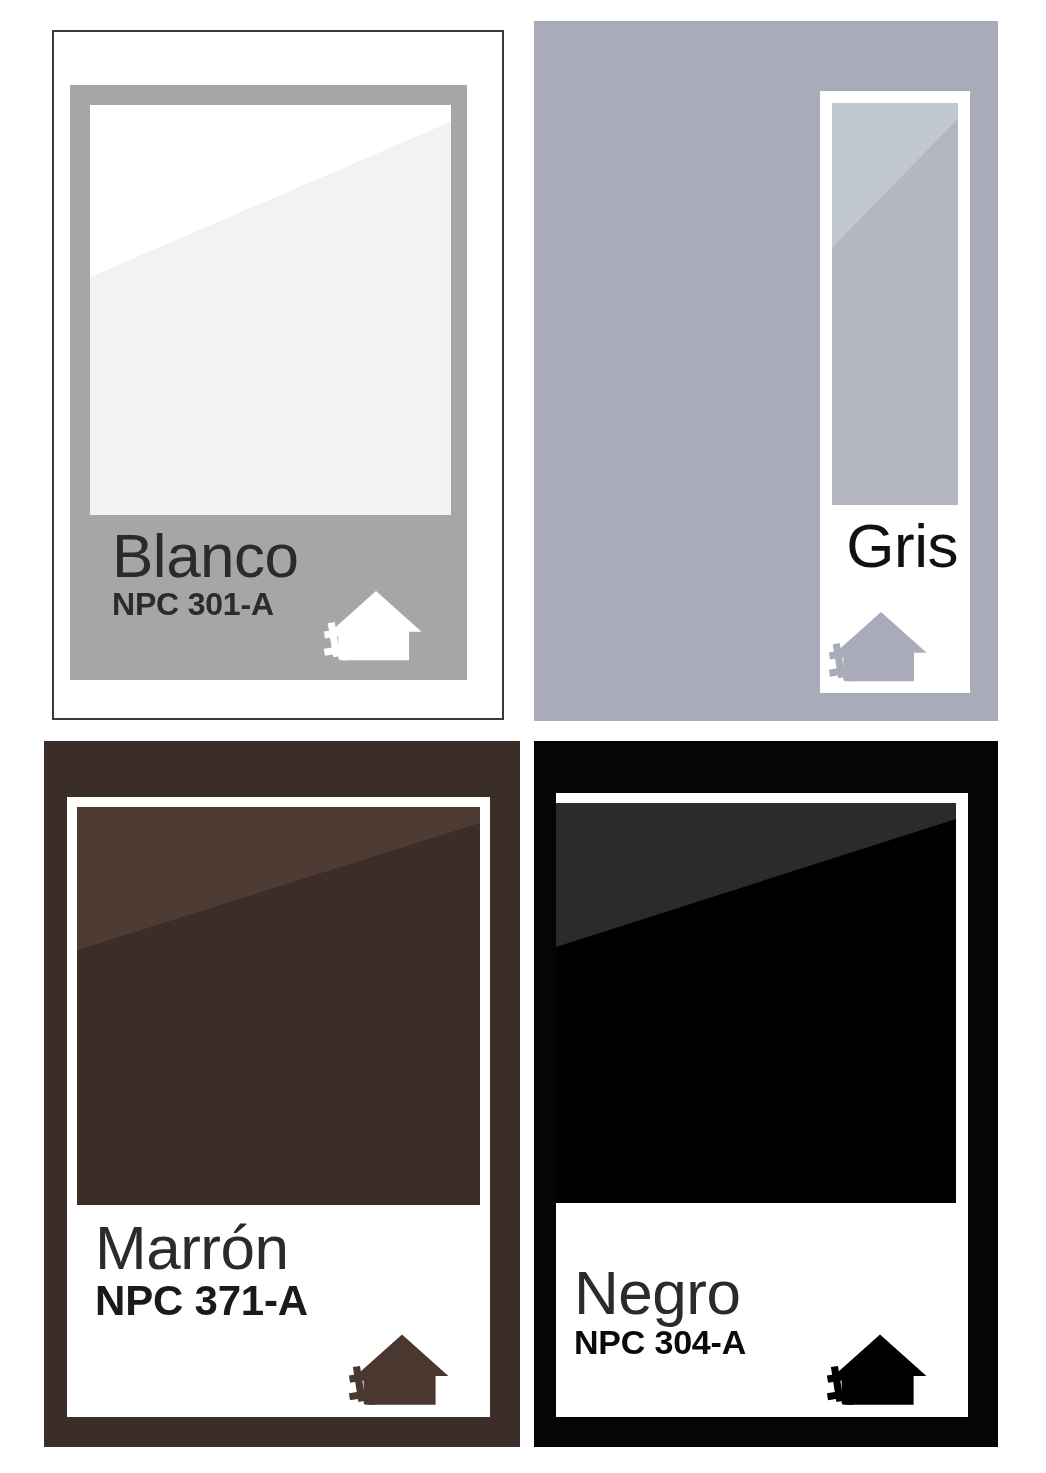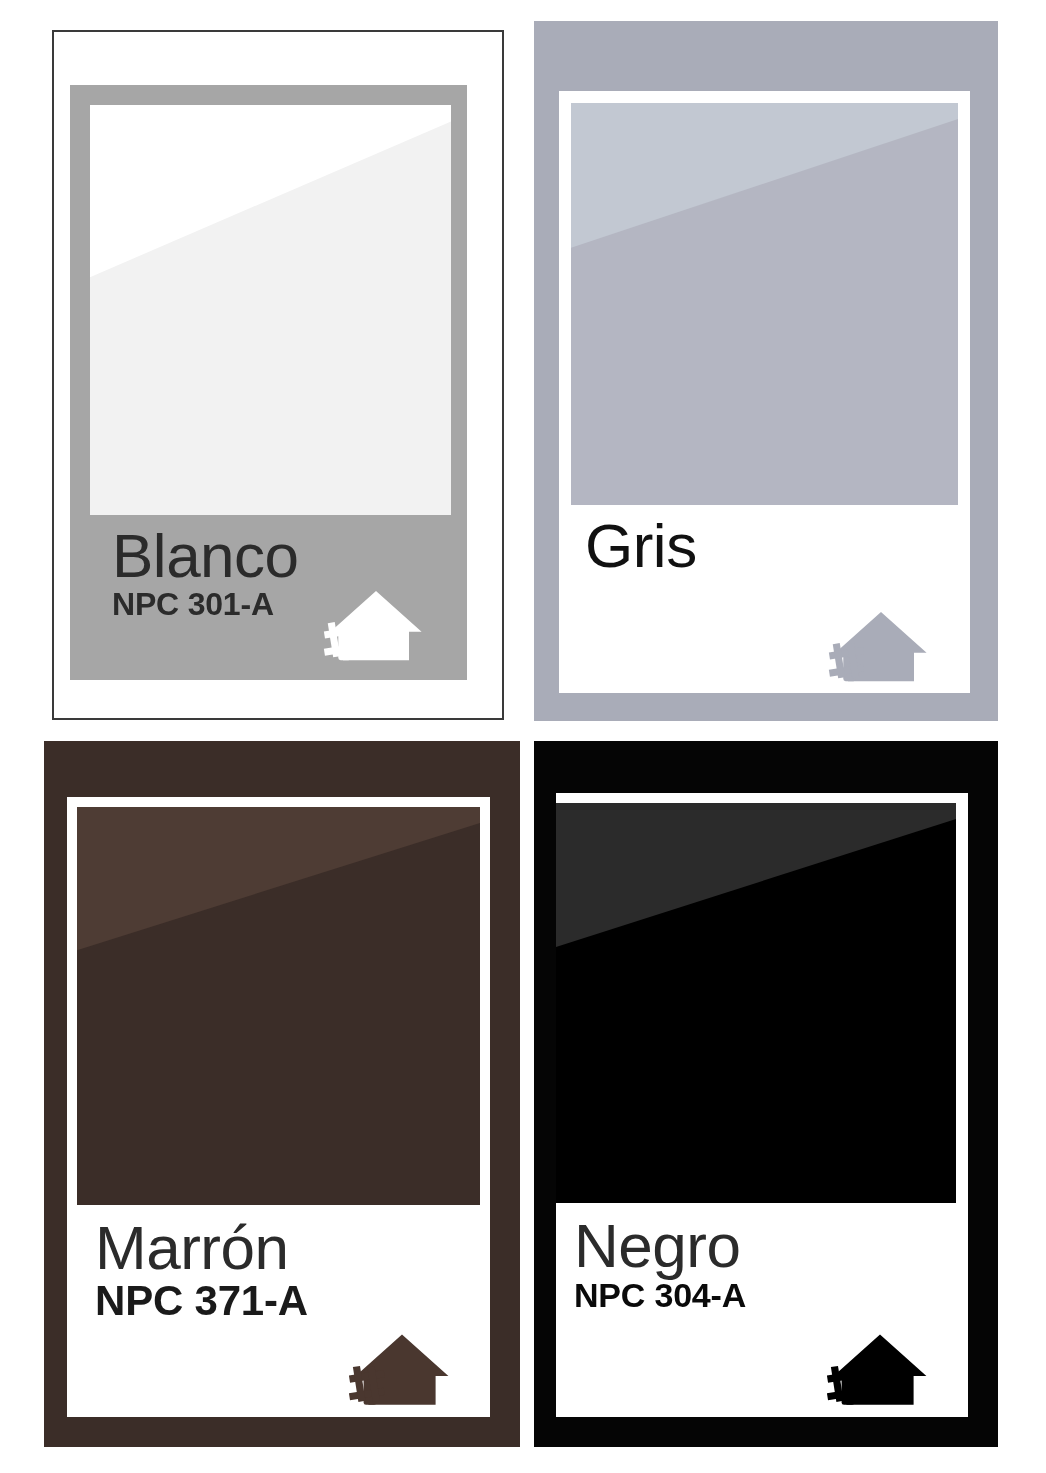--- a/index.html
+++ b/index.html
@@ -105,21 +105,21 @@
   #card-blanco .color-name { font-size: 62px; color: #2b2b2b; margin-bottom: 2px; }
   #card-blanco .color-code { font-size: 32px; color: #2b2b2b; }
   #card-blanco .brand-mark { right: 20px; bottom: 6px; width: 110px; height: 80px; }
 
   
   #card-gris {
     left: 534px; top: 21px;
     width: 464px; height: 700px;
     background: #a9acb8;
   }
-  #card-gris .card-inner { padding: 70px 28px 28px 25px; }
+  #card-gris .card-inner { padding: 70px 28px 28px 25px; align-items: flex-end; }
   #card-gris .frame {
     flex: 1 1 auto;
     background: #ffffff;
     padding: 12px 12px 0 12px;
     display: flex;
     flex-direction: column;
   }
   #card-gris .swatch-chip { height: 402px; }
   #card-gris .label-block { padding: 12px 0 0 14px; }
   #card-gris .color-name { font-size: 62px; color: #111111; margin-bottom: 2px; }
@@ -152,20 +152,21 @@
     width: 464px; height: 706px;
     background: #050505;
   }
   #card-negro .card-inner { padding: 52px 30px 30px 22px; }
   #card-negro .frame {
     flex: 1 1 auto;
     background: #ffffff;
     padding: 10px 12px 0 0;
     display: flex;
     flex-direction: column;
+    gap: 47px;
   }
   #card-negro .swatch-chip { height: 400px; }
   #card-negro .label-block { padding: 14px 0 0 18px; }
   #card-negro .color-name { font-size: 62px; color: #2b2b2b; margin-bottom: 2px; }
   #card-negro .color-code { font-size: 34px; color: #0a0a0a; }
   #card-negro .brand-mark { right: 20px; bottom: 8px; width: 112px; height: 82px; }
 </style>
 </head>
 <body>
 

